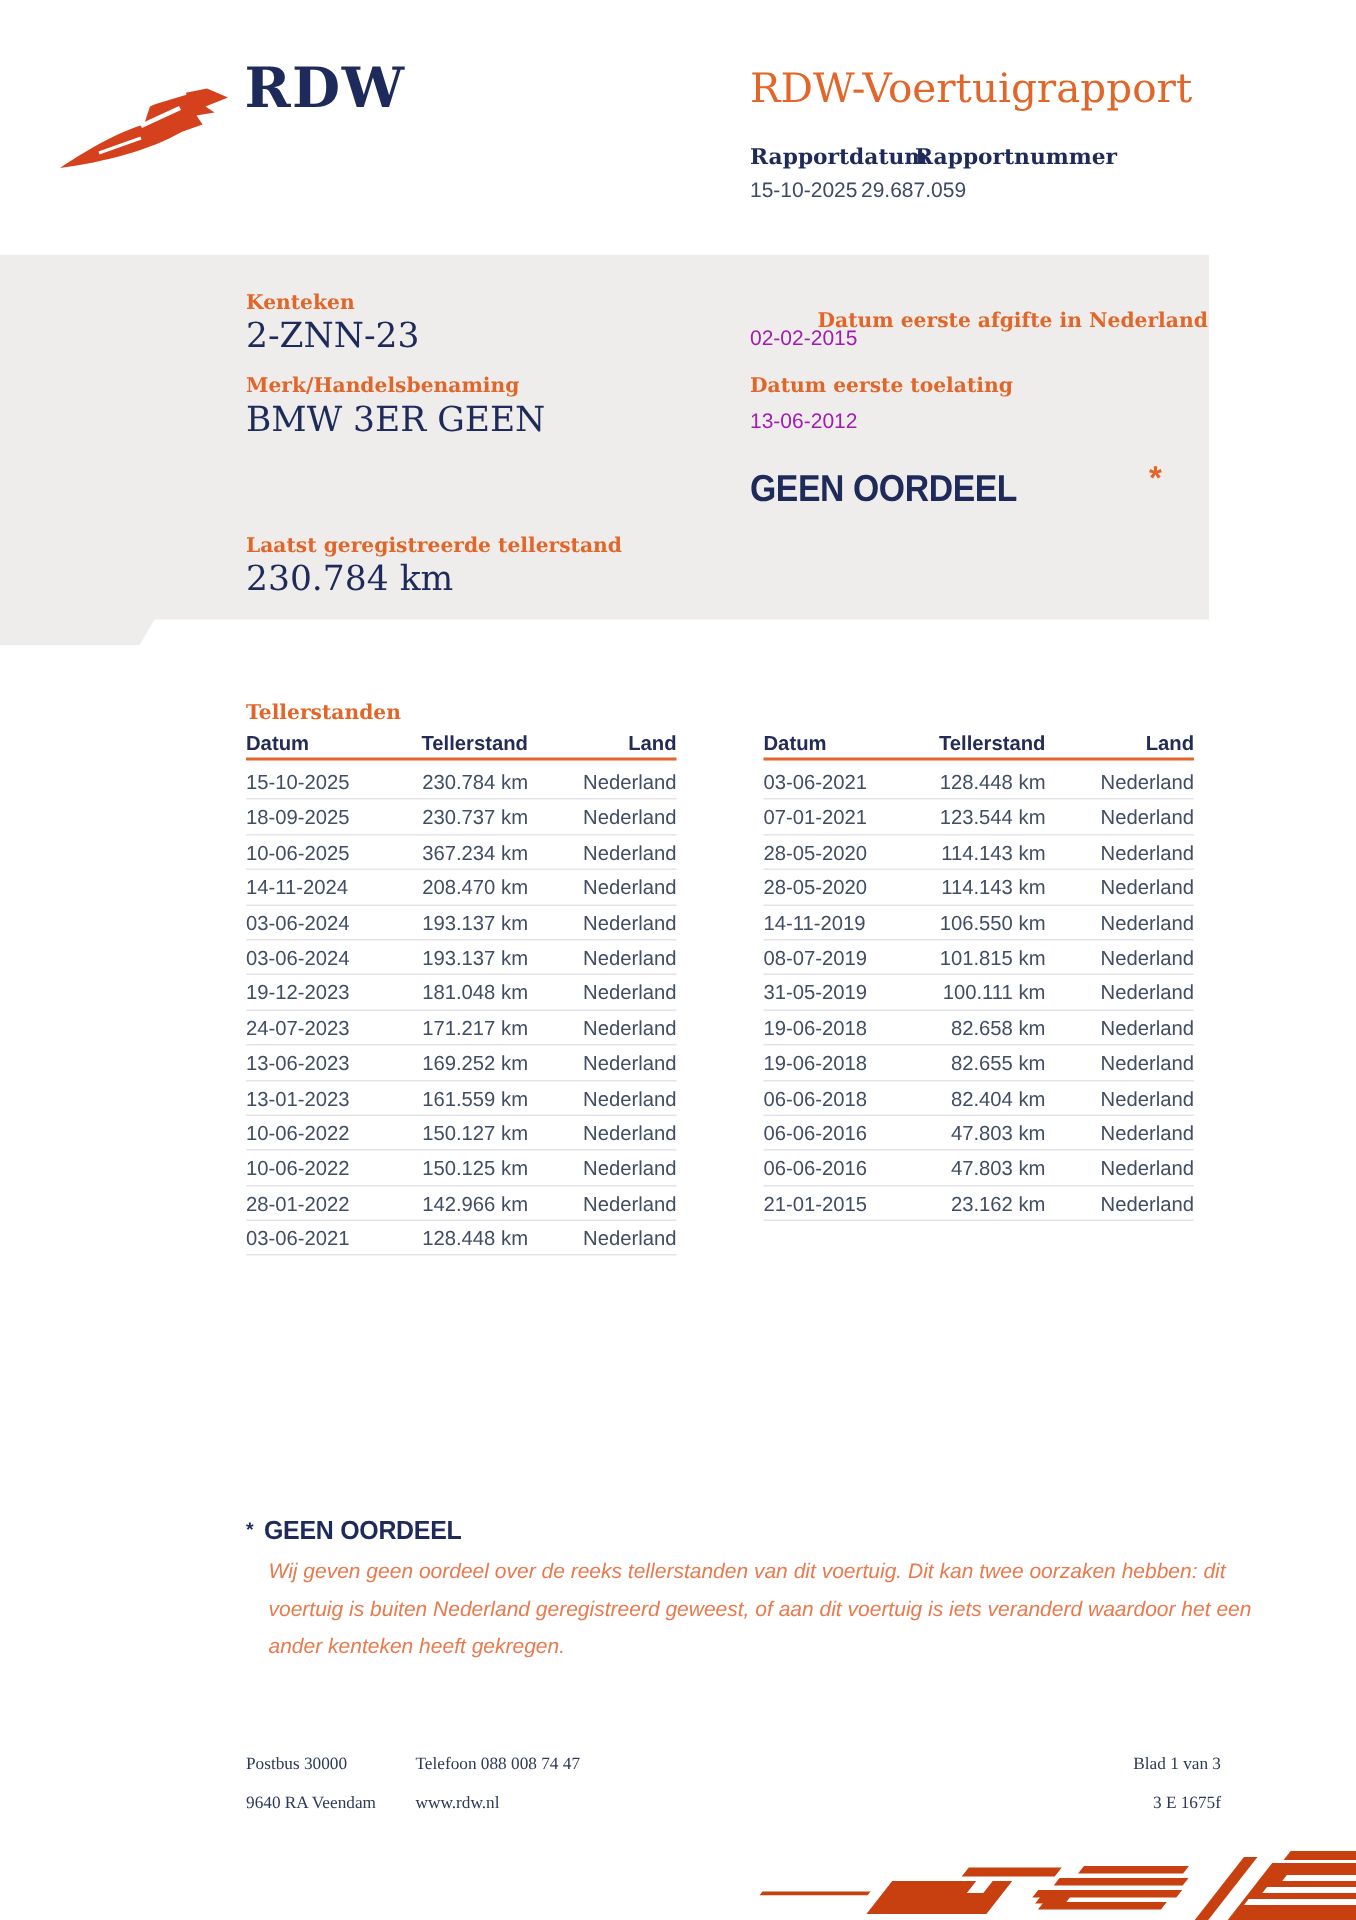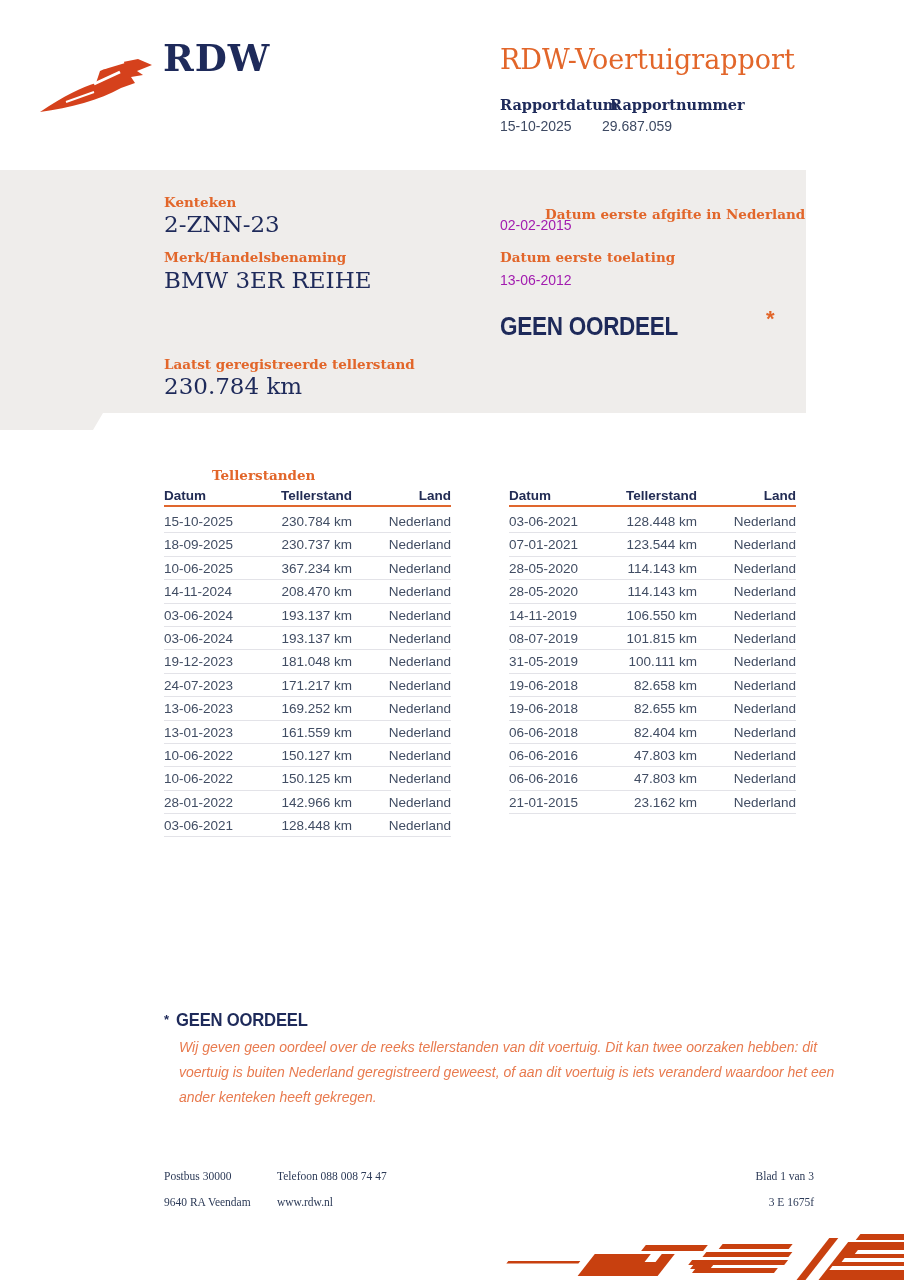--- a/index.html
+++ b/index.html
@@ -65,21 +65,20 @@
     white-space:nowrap;
   }
   .verdict-star { font-size:22px; font-weight:700; color:#e2662a; }
 
   
   .section-title {
     font-family:"DejaVu Serif", serif;
     font-weight:700;
     font-size:13.5px;
     color:#e2662a;
-    margin-left:48px;
   }
   .mtable { width:287px; font-size:13.5px; }
   .thead {
     display:grid;
     grid-template-columns:110px 1fr 99px;
     font-weight:700;
     color:#222c54;
     height:19px; line-height:16px;
     border-bottom:2px solid #e0672e;
   }
@@ -124,27 +123,27 @@
     <path stroke="#ffffff" stroke-width="2.4" fill="none" d="M68 18 L88 12"></path>
     <path stroke="#ffffff" stroke-width="2" fill="none" d="M30 52 L58 42"></path>
   </svg>
   <div class="abs doc-title" style="left:500px; top:44px;">RDW-Voertuigrapport</div>
 
   <div class="abs brand-text" style="left:163px; top:36px;">RDW</div>
 
   <div class="abs meta-label" style="left:500px; top:96px;">Rapportdatum</div>
   <div class="abs meta-label" style="left:610px; top:96px;">Rapportnummer</div>
   <div class="abs meta-value" style="left:500px; top:118px;">15-10-2025</div>
-  <div class="abs meta-value" style="left:602px; top:118px;">29.687.059</div>
+  <div class="abs meta-value" style="left:574px; top:118px;">29.687.059</div>
 
   <div class="abs panel">
     <div class="abs field-label" style="left:164px; top:24px;">Kenteken</div>
     <div class="abs field-big" style="left:164px; top:41px;">2-ZNN-23</div>
     <div class="abs field-label" style="left:164px; top:79px;">Merk/Handelsbenaming</div>
-    <div class="abs field-big" style="left:164px; top:97px;">BMW 3ER REIHE</div>
+    <div class="abs field-big" style="left:164px; top:97px;">BMW 3ER GEEN</div>
     <div class="abs field-label" style="left:164px; top:186px;">Laatst geregistreerde tellerstand</div>
     <div class="abs field-big" style="left:164px; top:203px;">230.784 km</div>
 
     <div class="abs field-label" style="left:500px; top:36px;margin-left:45px;">Datum eerste afgifte in Nederland</div>
     <div class="abs field-value" style="left:500px; top:47px;">02-02-2015</div>
     <div class="abs field-label" style="left:500px; top:79px;">Datum eerste toelating</div>
     <div class="abs field-value" style="left:500px; top:102px;">13-06-2012</div>
     <div class="abs verdict" style="left:500px; top:142px;">GEEN OORDEEL</div>
     <div class="abs verdict-star" style="left:766px; top:136px;">*</div>
   </div>

